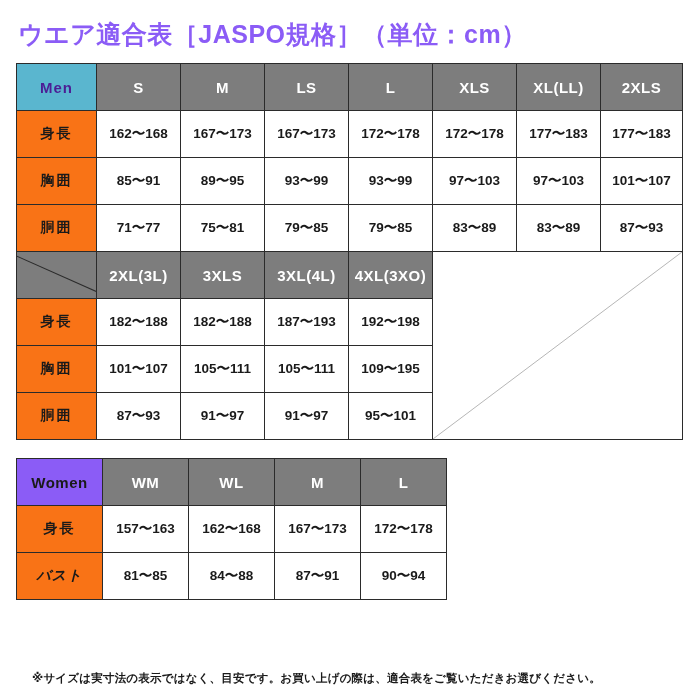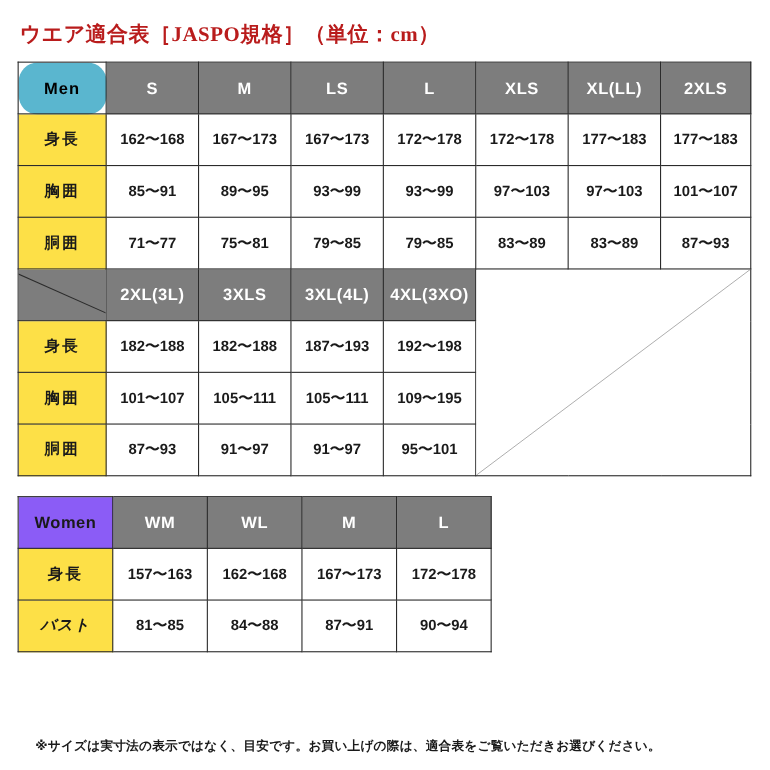--- a/index.html
+++ b/index.html
@@ -15,26 +15,25 @@
     overflow: hidden;
   }
   .page {
     position: relative;
     width: 700px;
     height: 700px;
     box-sizing: border-box;
     padding: 16px 16px 0 16px;
   }
   .title {
-    font-size: 19px;
+    font-size: 25px;
     font-weight: bold;
     letter-spacing: 0.5px;
     margin: 2px 0 12px 2px;
-    color: #b91c1c;
-    font-family: Liberation Serif, serif;
+    color: #8b5cf6;
   }
   table {
     border-collapse: collapse;
     table-layout: fixed;
   }
   table.men {
     width: 666px;
   }
   table.women {
     width: 430px;
@@ -46,39 +45,38 @@
     font-size: 13.5px;
     font-weight: bold;
     height: 46px;
     padding: 0;
     color: #1a1a1a;
     background: #ffffff;
   }
   
   th.cat-men {
     background: #5ab6cf;
-    color: #000000;
+    color: #4c1d95;
     font-size: 15px;
     letter-spacing: 1px;
-    border-radius: 17px;
   }
   th.cat-women {
     background: #8b5cf6;
     color: #1a1a1a;
     font-size: 15px;
     letter-spacing: 0.5px;
   }
   th.size {
     background: #7d7d7d;
     color: #ffffff;
     font-size: 15px;
     letter-spacing: 0.5px;
   }
   td.rowlabel {
-    background: #fde047;
+    background: #f97316;
     color: #1a1a1a;
     font-size: 14px;
     letter-spacing: 2px;
     width: 80px;
   }
   td.rowlabel.tight {
     letter-spacing: 1px;
     font-style: italic;
   }
   

